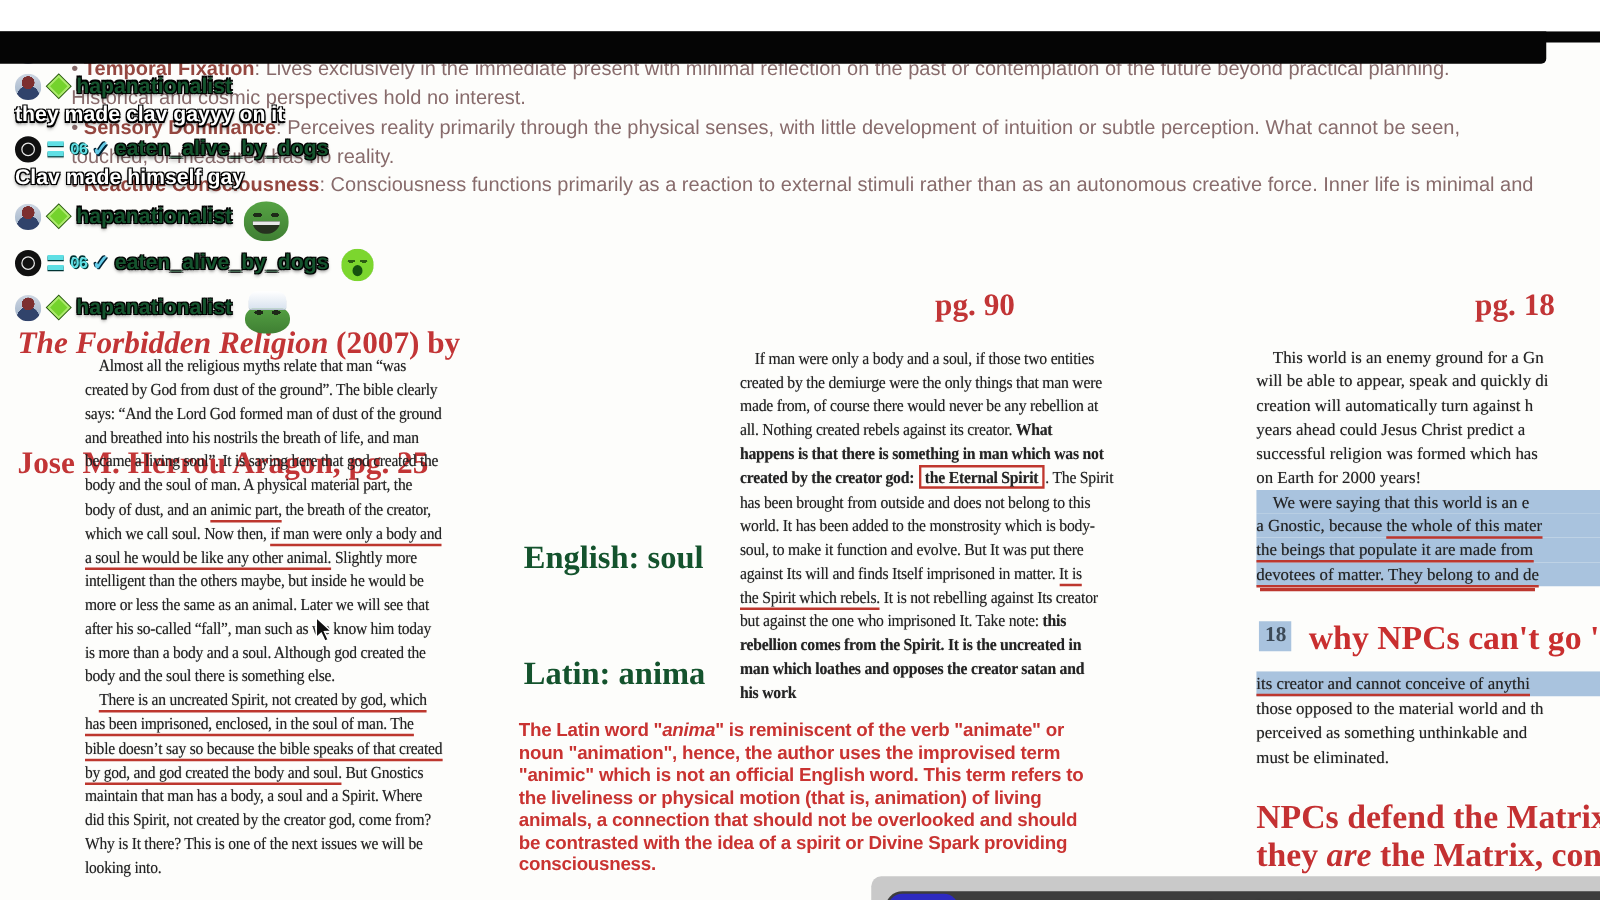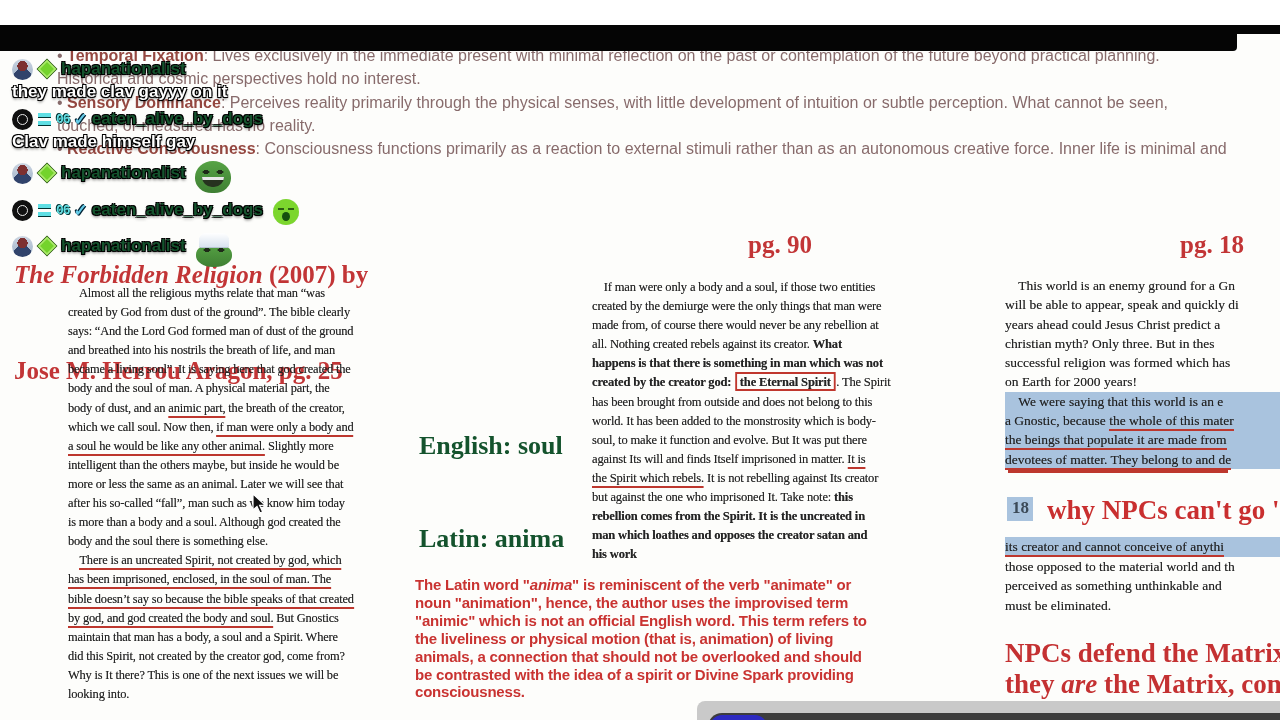--- a/index.html
+++ b/index.html
@@ -206,22 +206,22 @@
       <div class="line"><span>the liveliness or physical motion (that is, animation) of living</span></div>
       <div class="line"><span>animals, a connection that should not be overlooked and should</span></div>
       <div class="line"><span>be contrasted with the idea of a spirit or Divine Spark providing</span></div>
       <div class="line"><span>consciousness.</span></div>
     </div>
 
   <div id="pg18-hdr" class="pghdr">pg. 18</div>
   <div id="page18a" class="pcol lines">
       <div class="line"><span>    This world is an enemy ground for a Gn</span></div>
       <div class="line"><span>will be able to appear, speak and quickly di</span></div>
+      <div class="line"><span>creation will automatically turn against h</span></div>
       <div class="line"><span>years ahead could Jesus Christ predict a</span></div>
-      <div class="line"><span>christian myth? Only three. But in thes</span></div>
       <div class="line"><span>successful religion was formed which has</span></div>
       <div class="line"><span>on Earth for 2000 years!</span></div>
       <div class="line hl"><span>    We were saying that this world is an e</span></div>
       <div class="line hl"><span>a Gnostic, because </span><span class="f-u">the whole of this mater</span></div>
       <div class="line hl"><span class="f-u">the beings that populate it are made from</span></div>
       <div class="line hl"><span class="f-u f-d">devotees of matter. They belong to and de</span></div>
     </div>
   <div id="npc-row"><span id="npc-num">18</span><span id="npc-text">why NPCs can't go '</span></div>
   <div id="page18b" class="pcol lines">
       <div class="line hl"><span class="f-u">its creator and cannot conceive of anythi</span></div>

